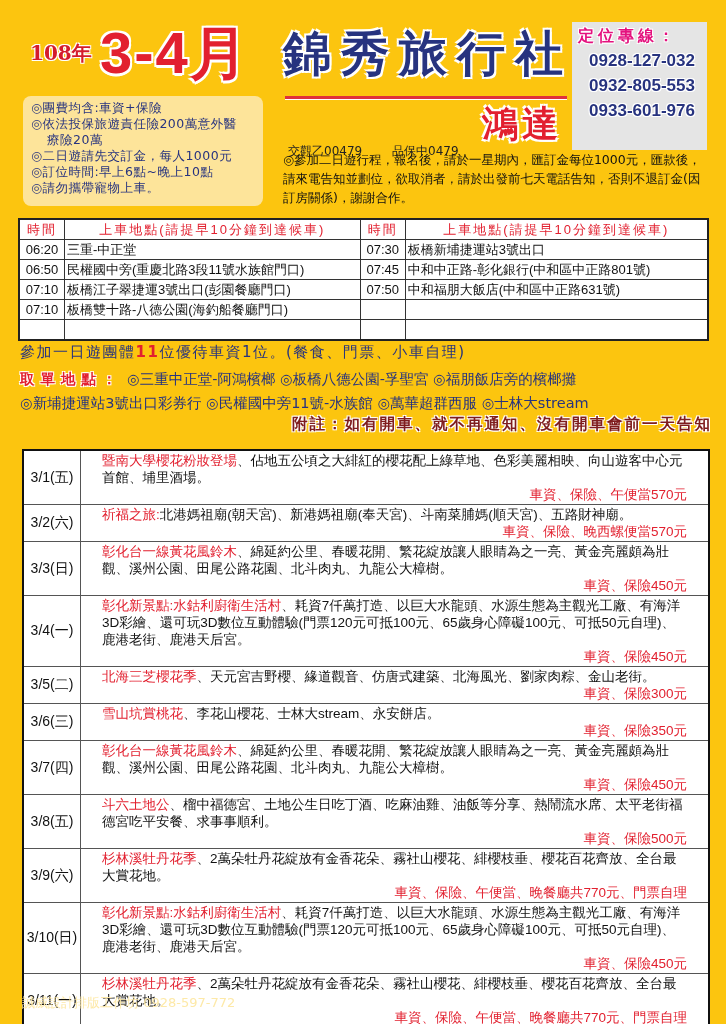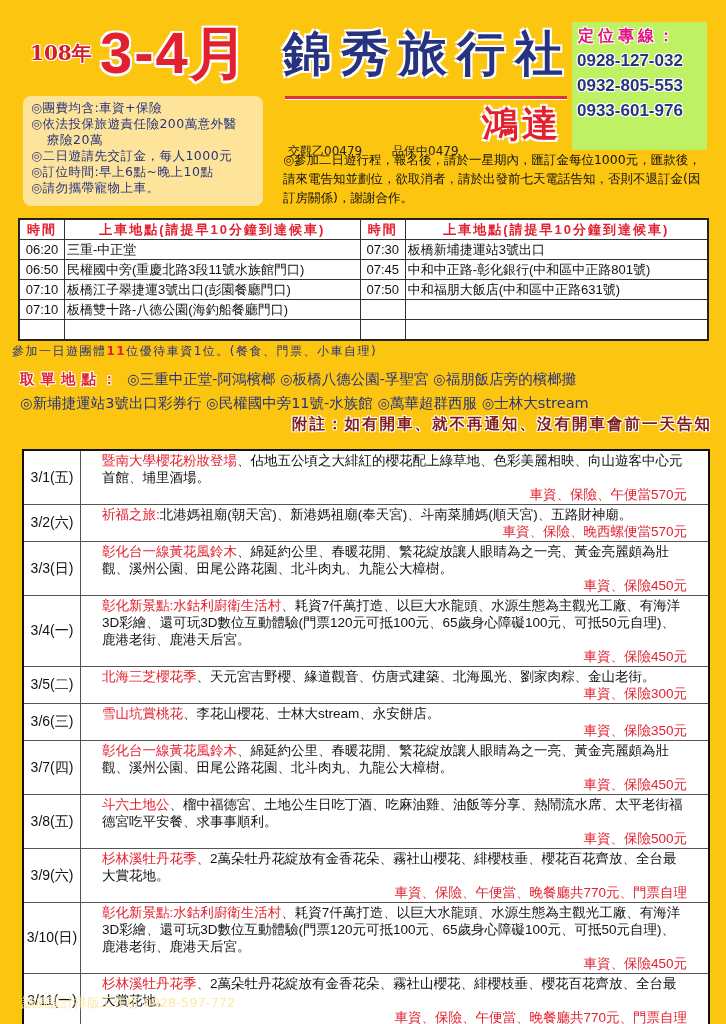--- a/index.html
+++ b/index.html
@@ -9,35 +9,35 @@
         text-shadow:-1px -1px 0 #fff,1px -1px 0 #fff,-1px 1px 0 #fff,1px 1px 0 #fff;}
   .month{left:100px;top:22px;font-family:"Liberation Sans",sans-serif;font-weight:bold;font-size:58px;line-height:62px;color:#e2202f;letter-spacing:2px;
         text-shadow:-2px -2px 0 #fff,2px -2px 0 #fff,-2px 2px 0 #fff,2px 2px 0 #fff,0 3px 0 #fff;}
   .brand{left:283px;top:24px;font-family:"DejaVu Serif","Liberation Serif",serif;font-weight:bold;font-size:48px;line-height:58px;color:#27337f;letter-spacing:10px;
         text-shadow:-2px -2px 0 #fff,2px -2px 0 #fff,-2px 2px 0 #fff,2px 2px 0 #fff;}
   .brand-line{left:285px;top:96px;width:282px;height:3px;background:#e0303b;border-bottom:1px solid #fff;}
   .license{left:288px;top:118px;font-size:12px;color:#222;margin-top:25px;}
   .license span{margin-right:26px;}
   .hongda{left:482px;top:100px;font-family:"DejaVu Serif","Liberation Serif",serif;font-weight:bold;font-size:36px;color:#e2202f;letter-spacing:4px;
         text-shadow:-2px -2px 0 #fff,2px -2px 0 #fff,-2px 2px 0 #fff,2px 2px 0 #fff;}
-  .contact{left:572px;top:22px;width:135px;height:128px;background:#bef264;}
+  .contact{left:572px;top:22px;width:135px;height:128px;background:#e5e5e5;}
   .contact .ttl{font-family:"DejaVu Serif","Liberation Serif",serif;font-weight:bold;font-size:16px;color:#e4117e;margin:4px 0 2px 6px;letter-spacing:4px;
         text-shadow:-1px -1px 0 #fff,1px -1px 0 #fff,-1px 1px 0 #fff,1px 1px 0 #fff;}
   .contact .ph{font-family:"Liberation Sans",sans-serif;font-weight:bold;font-size:17px;color:#27337f;margin:3px 0 0 5px;line-height:22px;
-        text-shadow:-1px -1px 0 #fff,1px -1px 0 #fff,-1px 1px 0 #fff,1px 1px 0 #fff;}
+        text-shadow:-1px -1px 0 #fff,1px -1px 0 #fff,-1px 1px 0 #fff,1px 1px 0 #fff;text-align:center;}
   .notes{left:23px;top:96px;width:240px;height:110px;background:#fde49a;border-radius:8px;padding:4px 0 1px 8px;box-sizing:border-box;}
   .notes div{font-size:12.5px;line-height:16px;color:#27337f;letter-spacing:0.5px;}
   .notes .indent{padding-left:16px;}
   .twoday{left:283px;top:150px;width:420px;font-size:12.5px;line-height:19px;color:#111;}
   
   .pickup{left:18px;top:218px;width:691px;border-collapse:collapse;background:#fff;border:2px solid #222;font-family:"Liberation Sans",sans-serif;font-size:13px;}
   .pickup td{border:1px solid #333;height:19px;padding:0 2px;white-space:nowrap;}
-  .pickup .hd{color:#e2202f;text-align:center;letter-spacing:2px;font-weight:bold;}
+  .pickup .hd{color:#e2202f;text-align:center;letter-spacing:2px;}
   .pickup .t{width:40px;text-align:center;}
-  .offer{left:12px;top:343px;font-size:12px;color:#27337f;letter-spacing:1.5px;}
+  .offer{left:20px;top:343px;font-size:15px;color:#27337f;letter-spacing:1.5px;}
   .offer .red{color:#e2202f;font-weight:bold;}
   .ticket{left:20px;top:370px;font-size:14.5px;color:#27337f;}
   .ticket .lbl{font-family:"DejaVu Serif",serif;font-weight:bold;color:#e2202f;letter-spacing:6px;
        text-shadow:-1px -1px 0 #fff,1px -1px 0 #fff,-1px 1px 0 #fff,1px 1px 0 #fff;}
   .ticket2{left:20px;top:394px;font-size:14.5px;color:#27337f;}
   .memo{right:14px;top:414px;font-size:15.5px;font-weight:bold;color:#7f1d1d;letter-spacing:2px;
        text-shadow:-1px -1px 0 #fff,1px -1px 0 #fff,-1px 1px 0 #fff,1px 1px 0 #fff;}
   
   .itin{left:22px;top:449px;width:688px;border-collapse:collapse;background:#fff;border:2px solid #111;font-family:"Liberation Sans",sans-serif;font-size:13.5px;}
   .itin td{border:1px solid #555;vertical-align:middle;}

